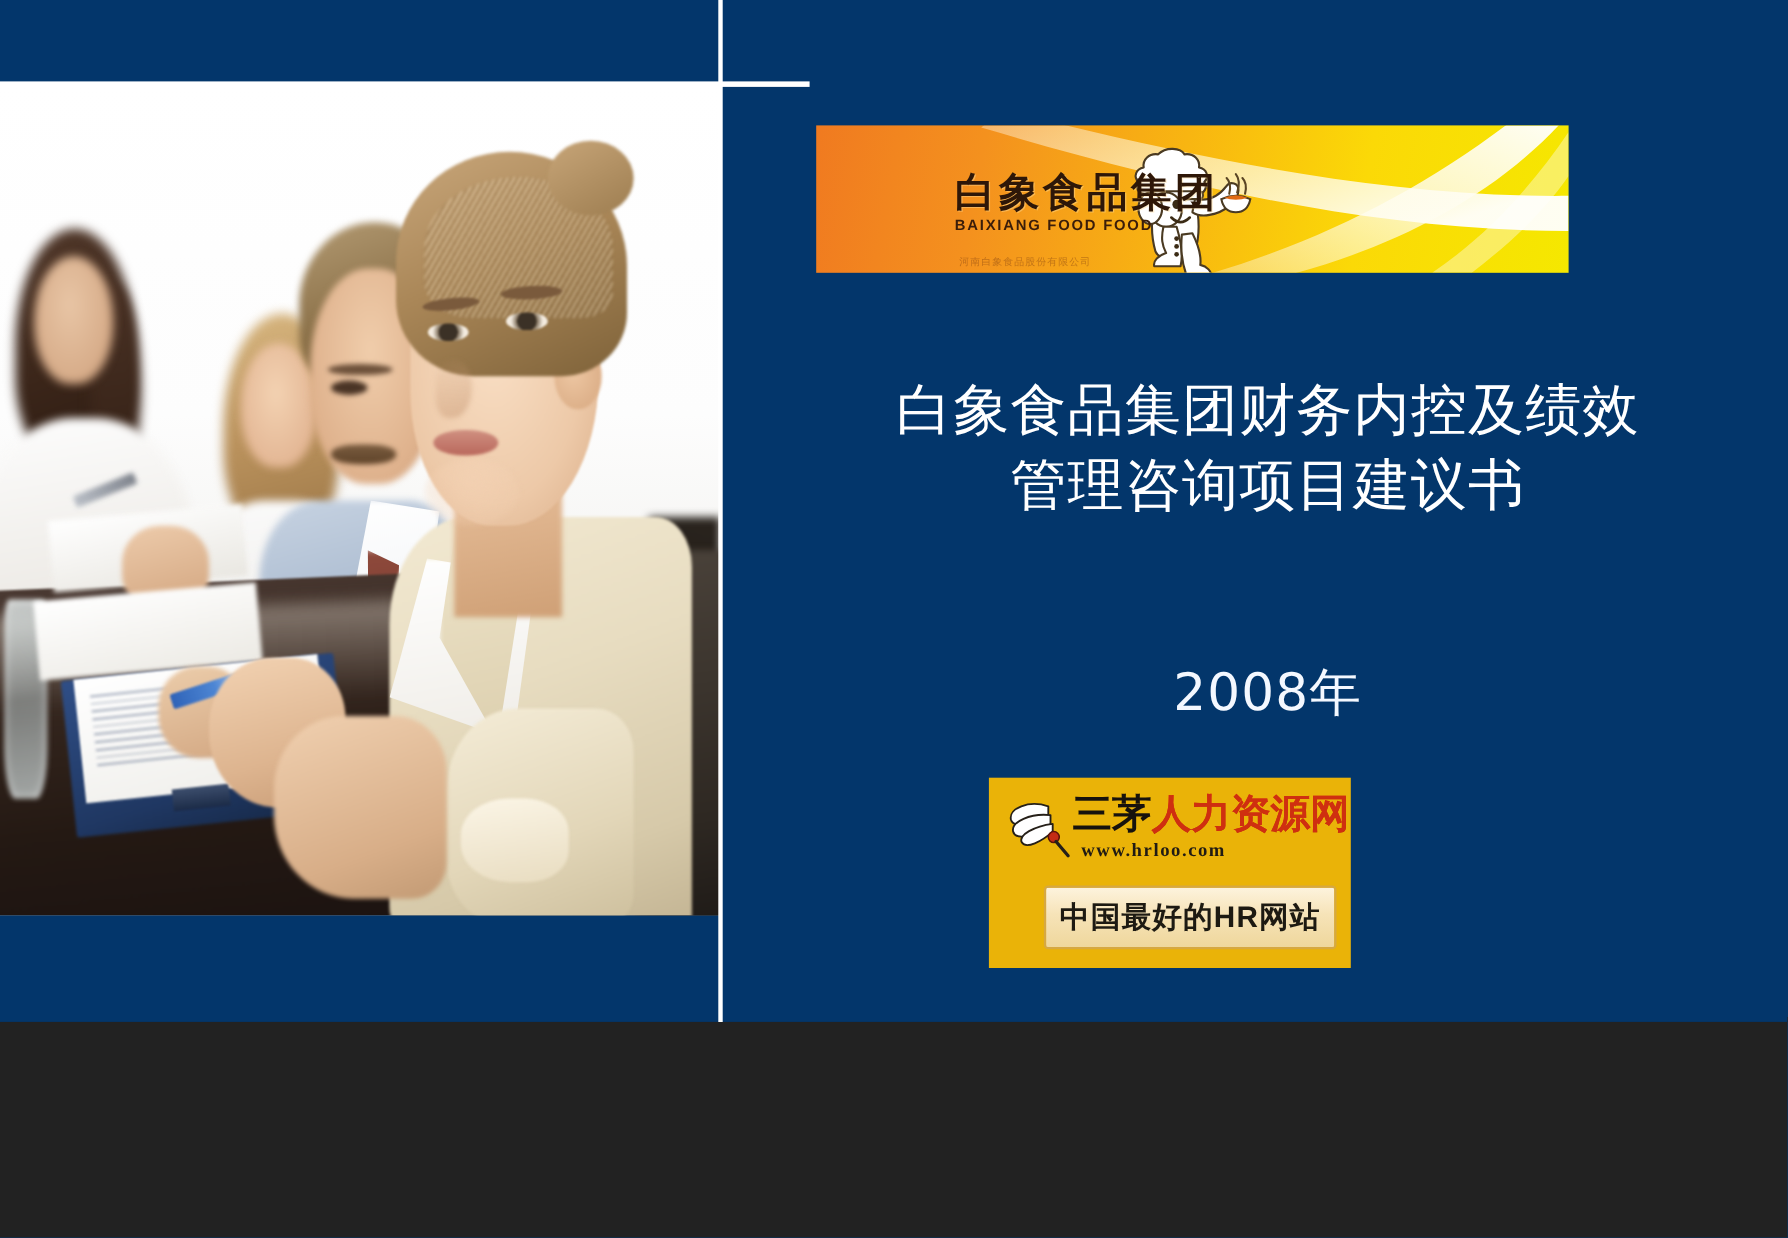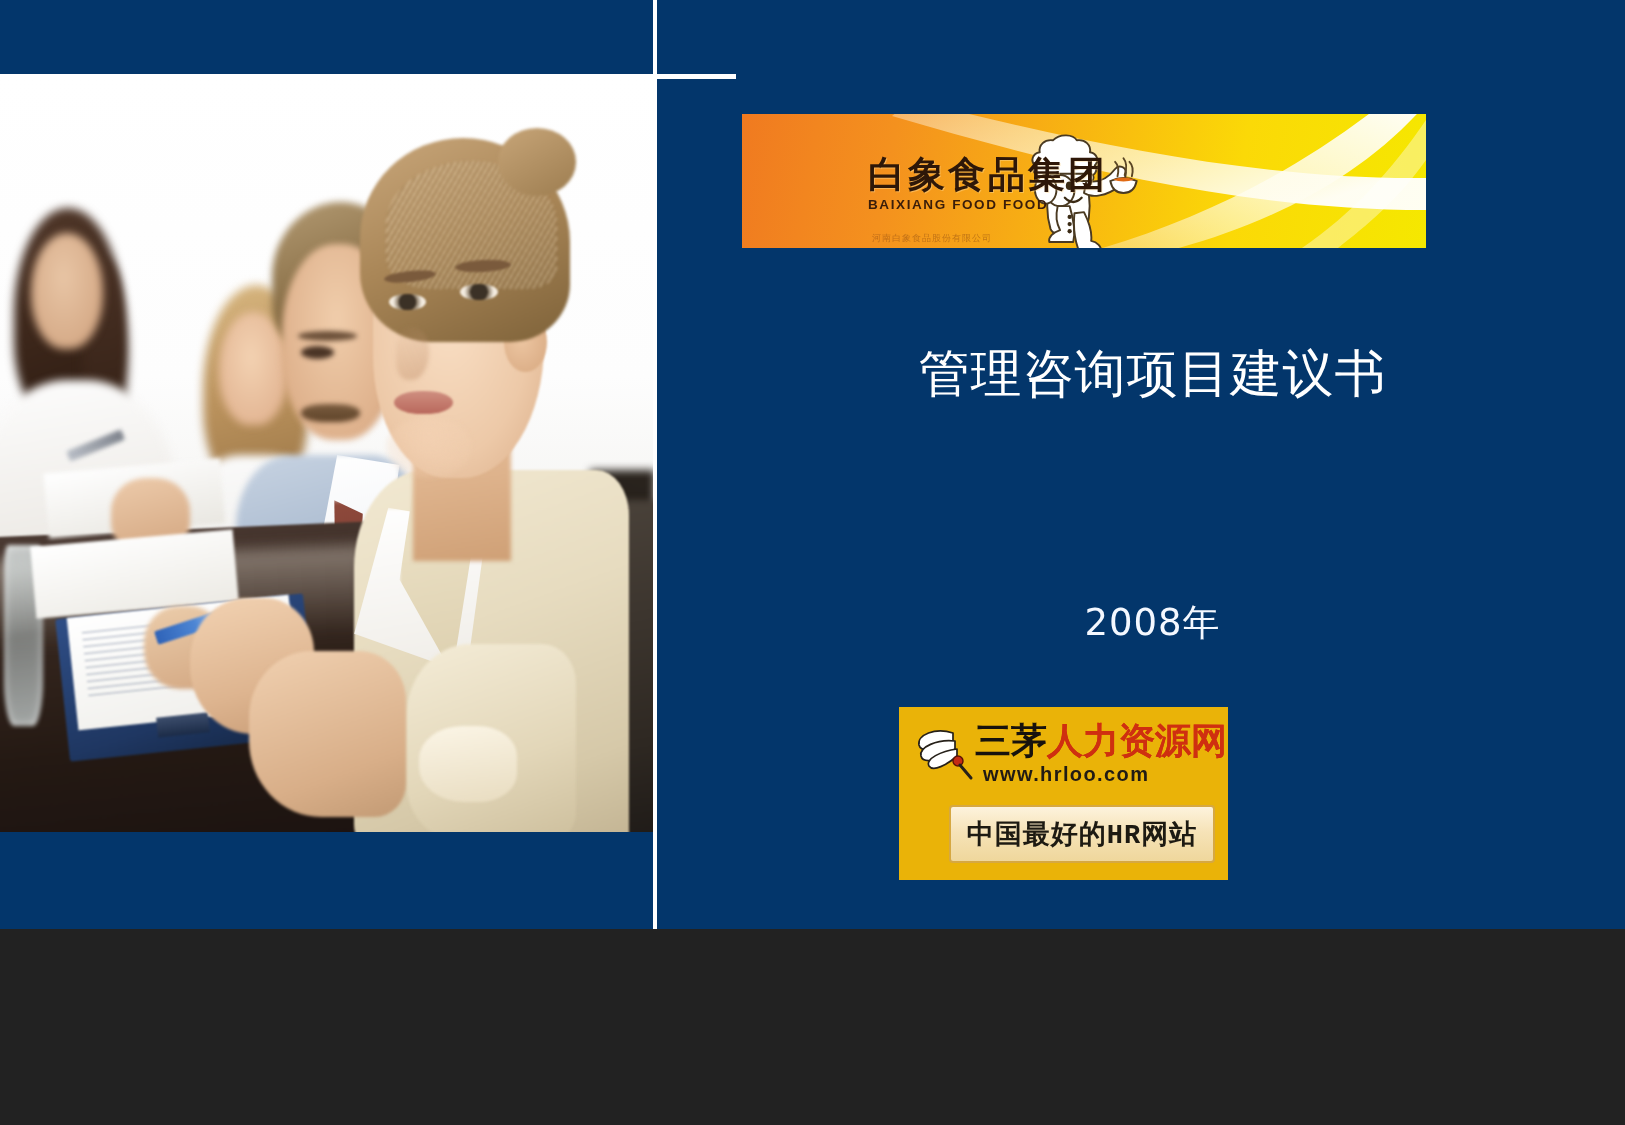--- a/index.html
+++ b/index.html
@@ -476,21 +476,21 @@
   }
   .title-line { display: block; white-space: nowrap; }
 
   
   .year {
     position: absolute;
     left: 680px; top: 598px;
     width: 945px;
     text-align: center;
     color: #f4f8ff;
-    font-size: 37px;
+    font-size: 47px;
     letter-spacing: 1px;
     font-family: "DejaVu Sans", "Liberation Sans", sans-serif;
   }
 
   
   .wm {
     position: absolute;
     left: 899px; top: 707px;
     width: 329px; height: 173px;
     background: #eab308;
@@ -515,45 +515,45 @@
   .wm-name .b { color: #17120d; }
   .wm-name .r {
     background: linear-gradient(180deg,#e03813,#b5270c);
     -webkit-background-clip: text;
     background-clip: text;
     color: #cf2f10;
   }
   .wm-url {
     position: absolute;
     left: 70px; top: 40px;
-    font-size: 20px;
+    font-size: 17px;
     font-weight: bold;
     letter-spacing: 1.4px;
     color: #211b14;
     white-space: nowrap;
-    font-family: Liberation Sans, sans-serif;
+    font-family: Liberation Serif, serif;
   }
   .wm-btn {
     position: absolute;
     left: 50px; top: 98px;
     width: 262px; height: 54px;
     border: 2px solid #d6a842;
     border-radius: 4px;
     background: linear-gradient(180deg,#fdf3dd 0%,#f6e3b8 45%,#efd79c 100%);
     display: flex;
     align-items: center;
     justify-content: center;
   }
   .wm-btn-label {
     font-size: 27px;
     font-weight: bold;
     letter-spacing: 1px;
     color: #1d1a12;
     white-space: nowrap;
-    font-family: Liberation Mono, monospace;
+    font-family: Liberation Sans, sans-serif;
   }
 </style>
 </head>
 <body>
 
 <div id="slide">
 
   <div class="photo">
     <div class="photo-inner">
       <div class="bg-white"></div>
@@ -664,20 +664,21 @@
     </svg>
 
     <div class="brand-text">
       <div class="brand-cn">白象食品集团</div>
       <div class="brand-en">BAIXIANG FOOD FOOD</div>
     </div>
     <div class="brand-sub">河南白象食品股份有限公司</div>
   </div>
 
   <div class="title">
+    <span class="title-line">白象食品集团财务内控及绩效</span>
     <span class="title-line">管理咨询项目建议书</span>
   </div>
 
   <div class="year">2008年</div>
 
   <div class="wm">
     <div class="wm-logo-row">
       <svg class="wm-fly" viewBox="0 0 62 56" aria-hidden="true">
         <g fill="#ffffff" stroke="#262019" stroke-width="1.7" stroke-linejoin="round">
           <path d="M40 8 C 22 2, 4 10, 6 20 C 8 28, 26 26, 40 16 Z"></path>

